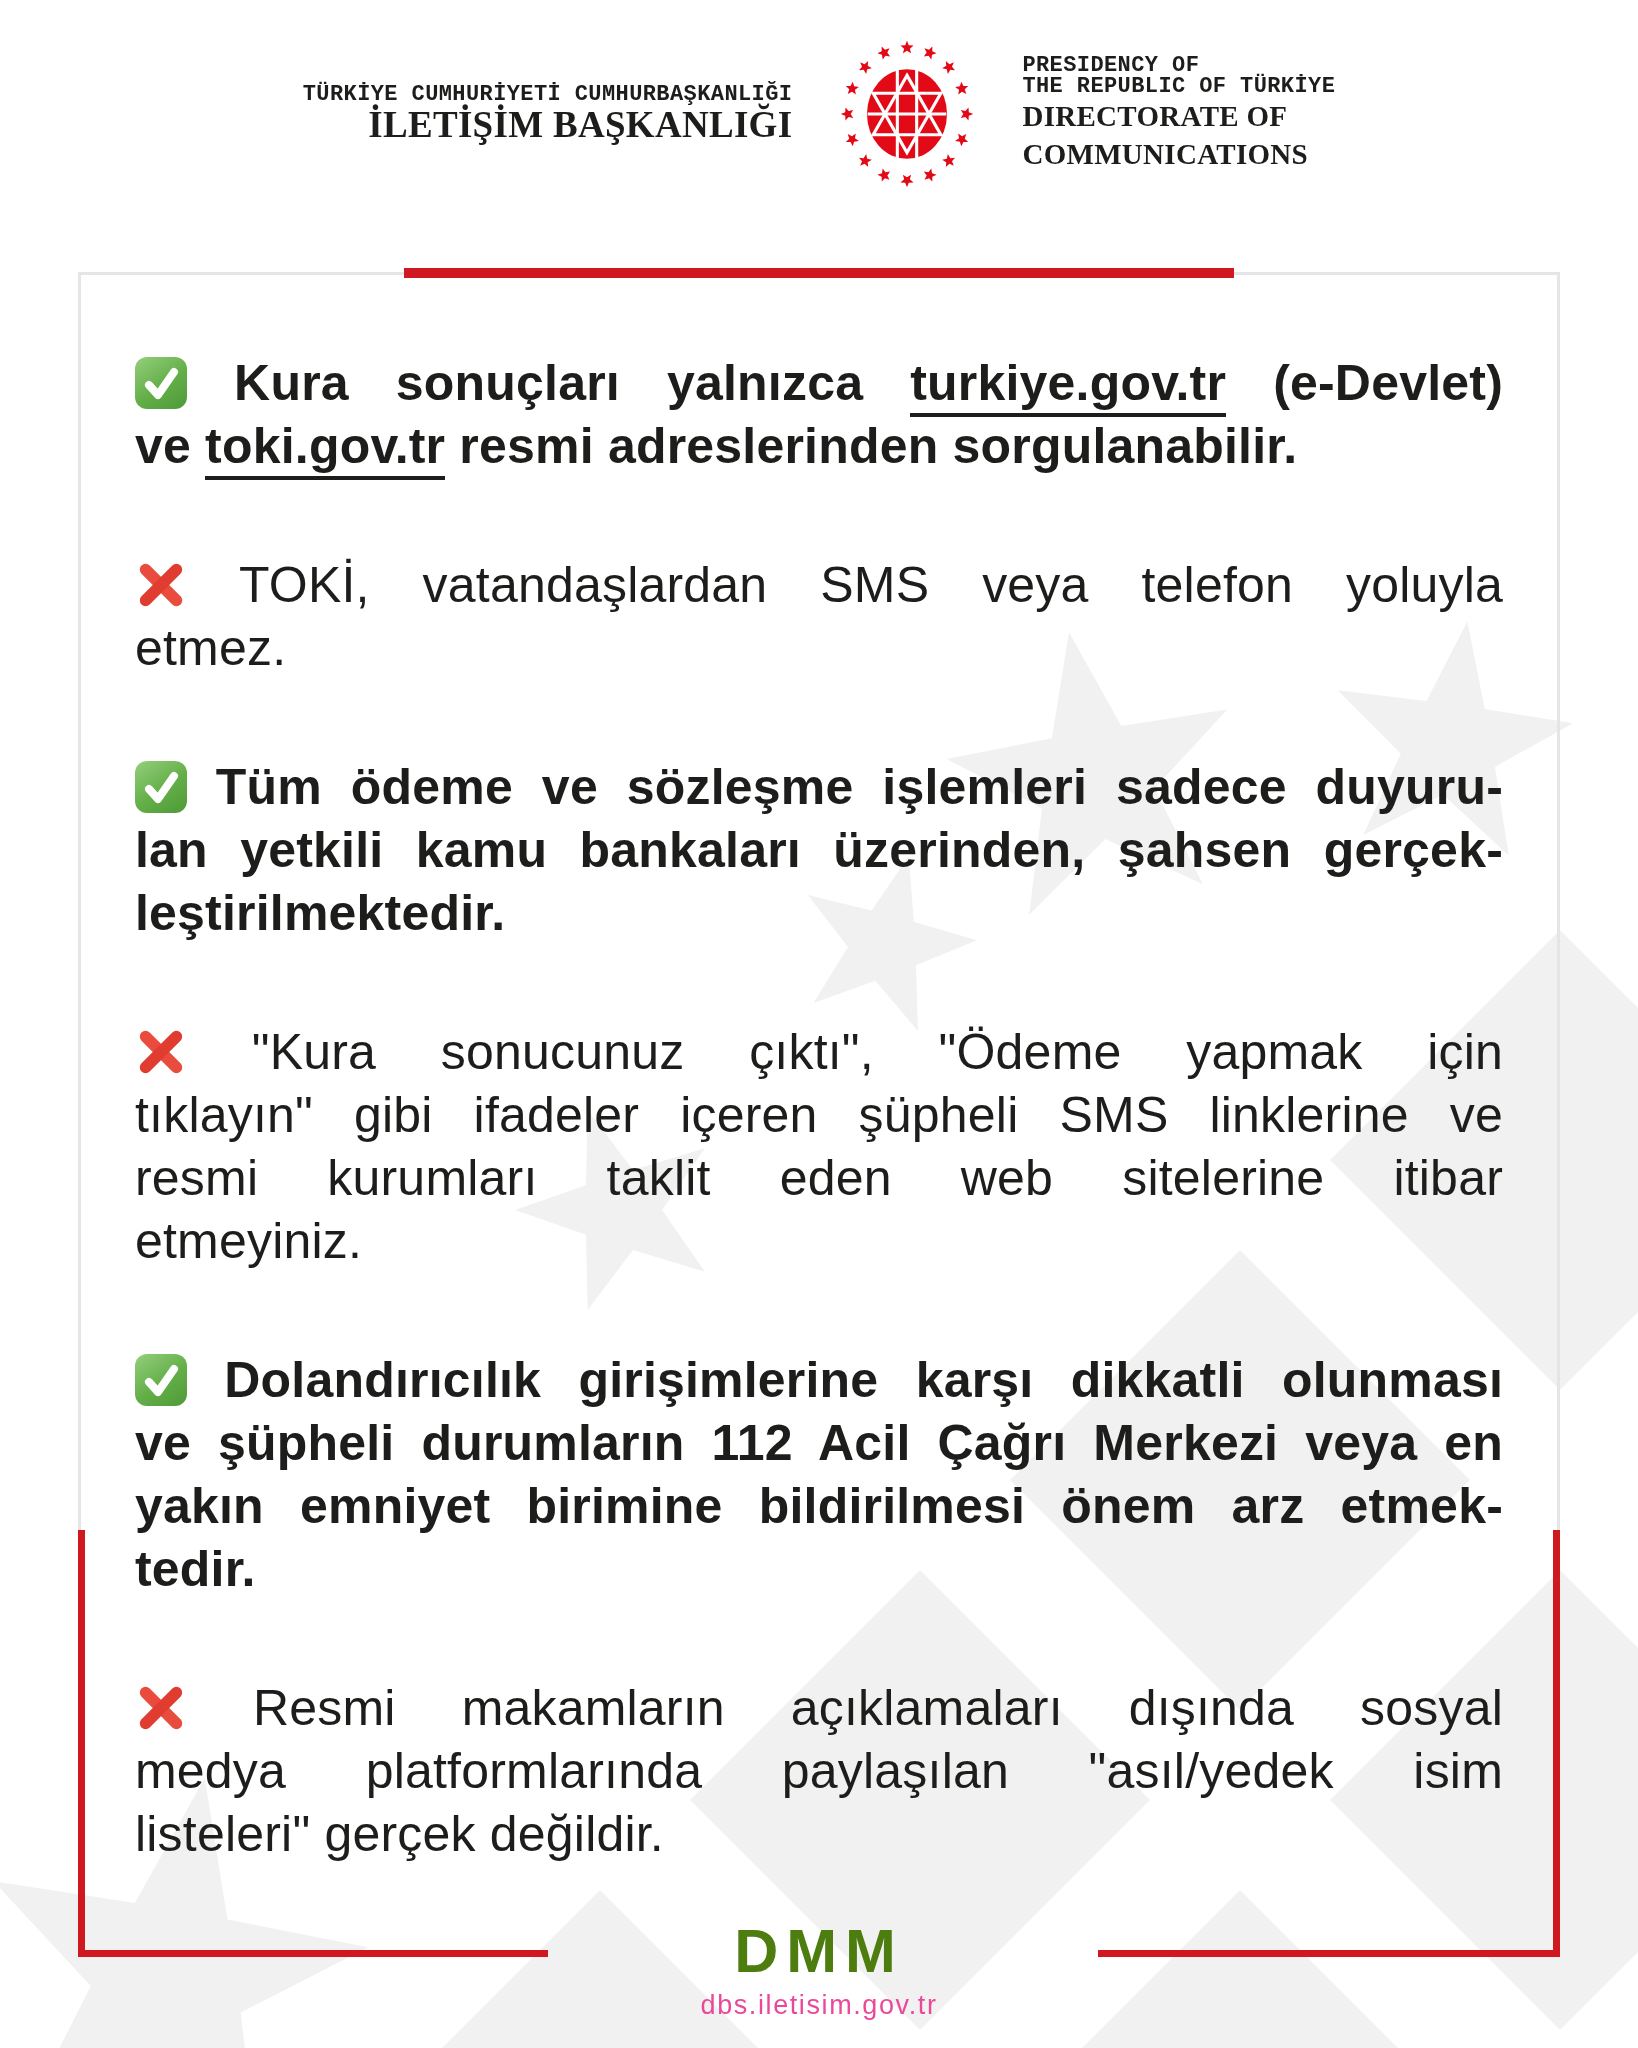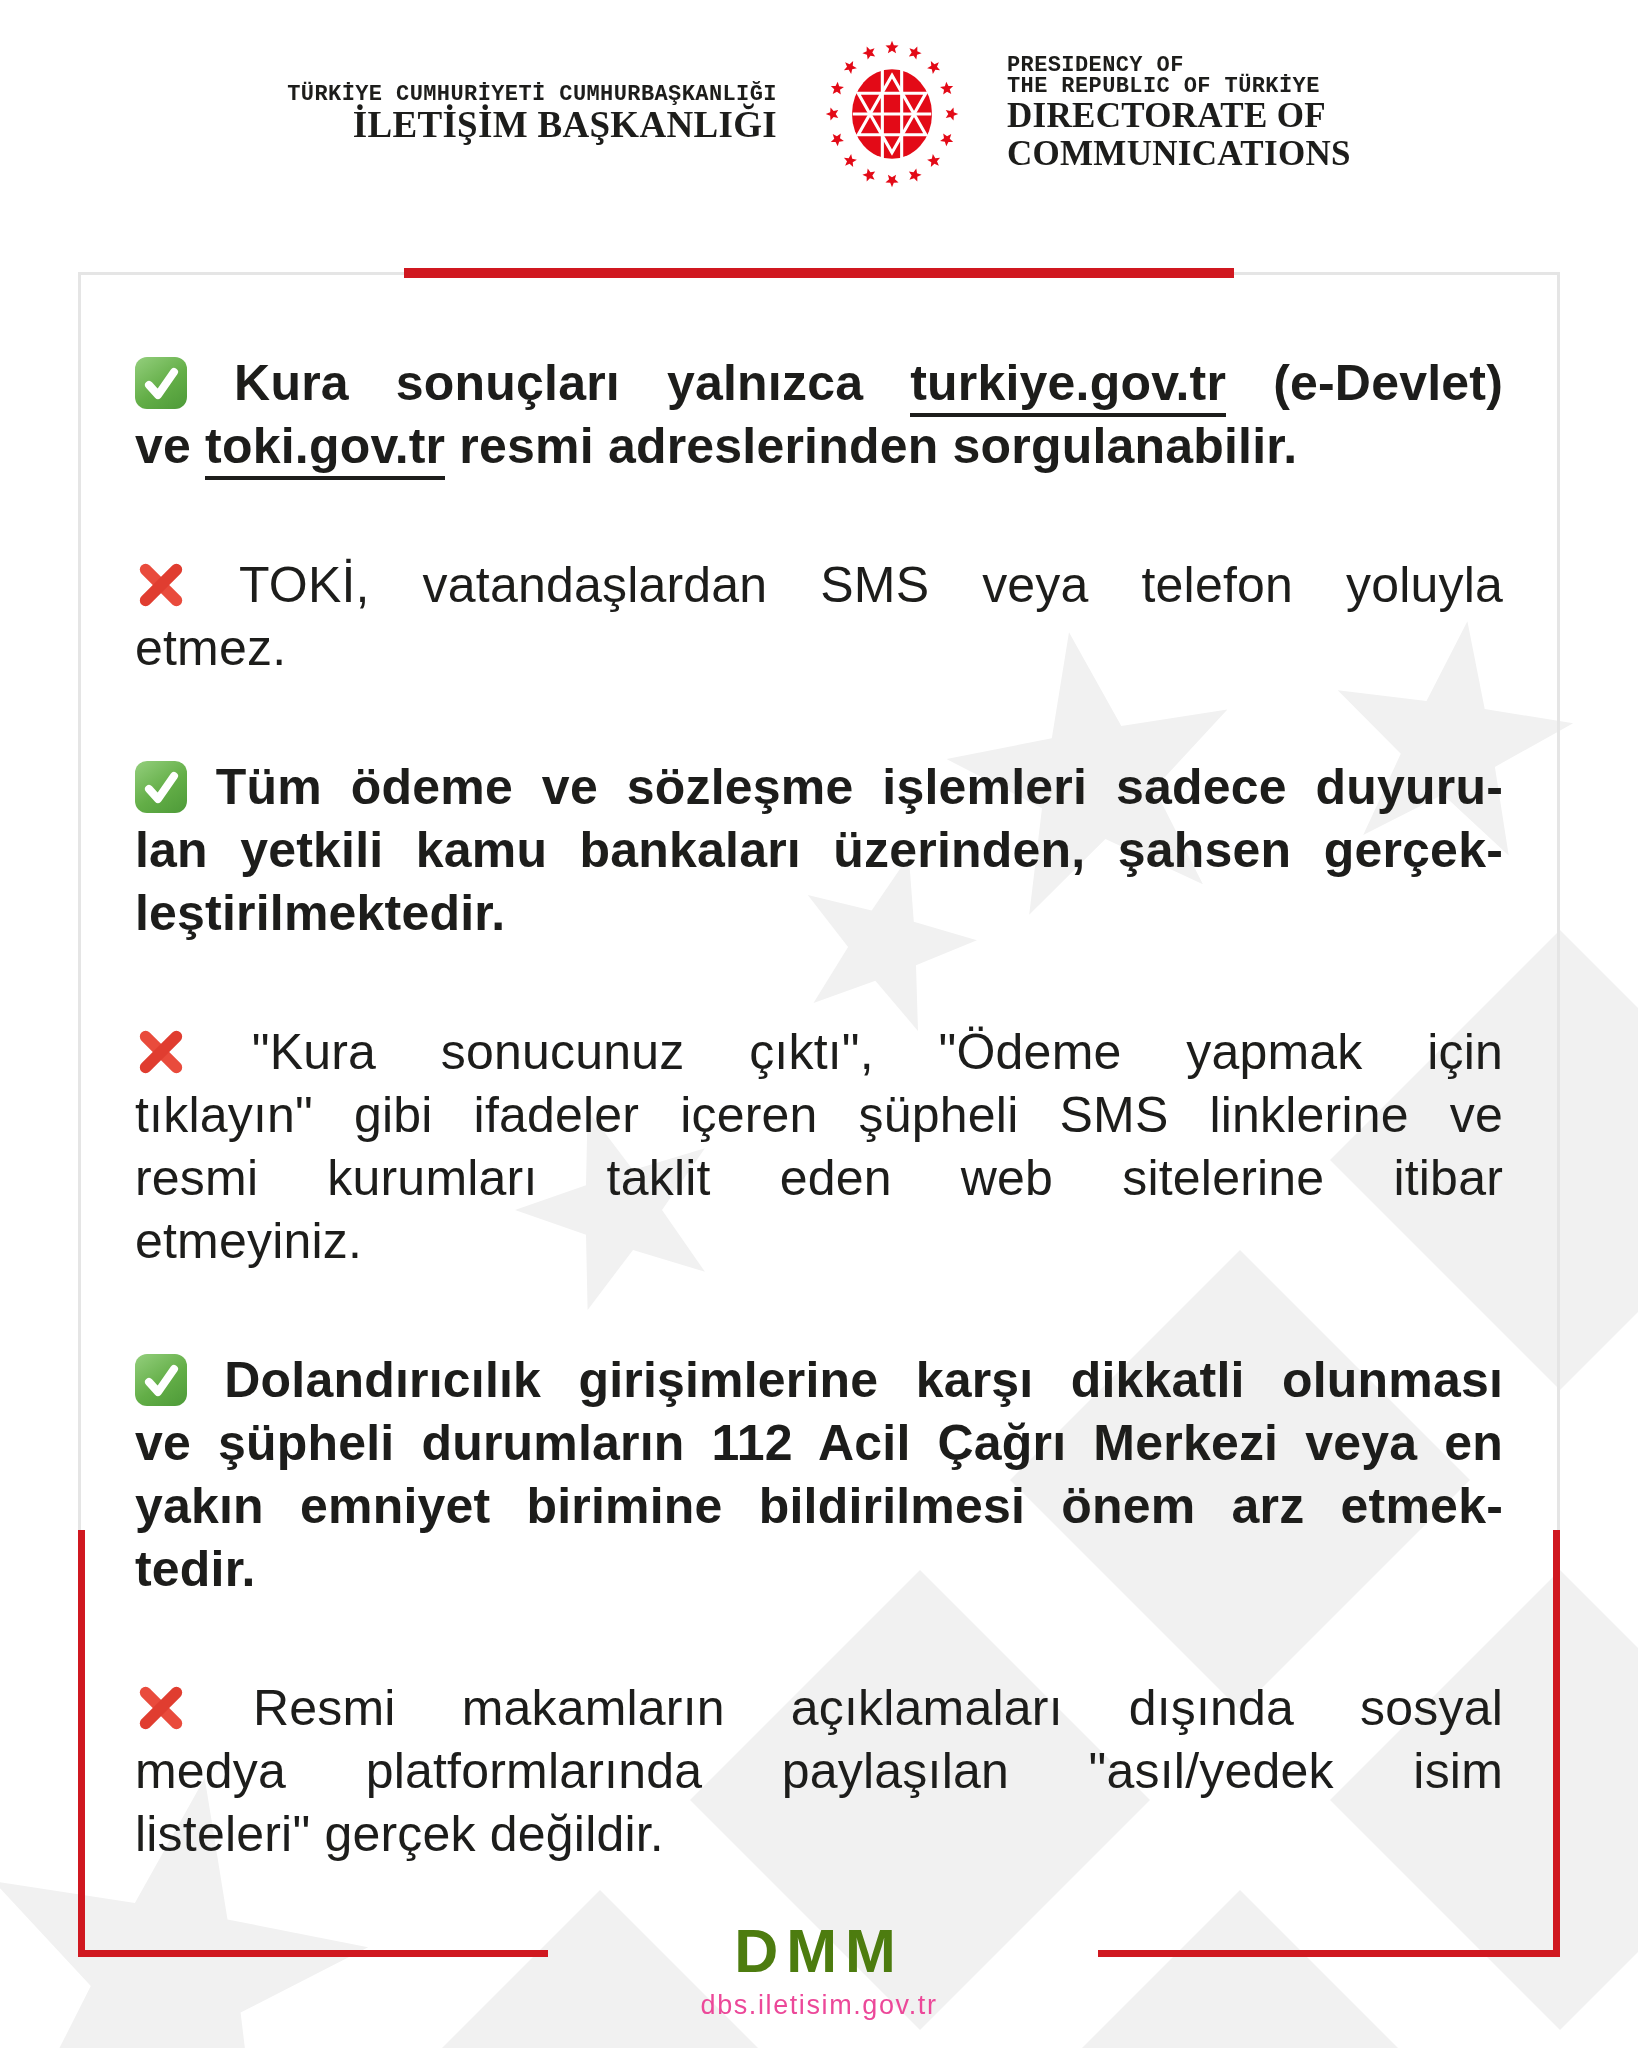--- a/index.html
+++ b/index.html
@@ -7,21 +7,21 @@
         font-family:"Liberation Sans",sans-serif;color:#1d1d1b;}
   
   .bg{position:absolute;inset:0;z-index:0;}
   
   .header{position:absolute;top:38px;left:0;right:0;display:flex;justify-content:center;
           align-items:center;gap:46px;z-index:2;}
   .logo-left{text-align:right;font-family:"Liberation Serif",serif;font-weight:700;}
   .logo-right{text-align:left;font-family:"Liberation Serif",serif;font-weight:700;}
   .logo-small{font-size:22px;letter-spacing:.4px;line-height:21px;font-family:Liberation Mono, monospace;}
   .logo-big{font-size:37px;letter-spacing:.3px;line-height:40px;}
-  .logo-big2{font-size:35px;letter-spacing:.3px;line-height:38px;}
+  .logo-big2{font-size:29px;letter-spacing:.3px;line-height:38px;}
   .emblem{width:138px;height:152px;}
   
   .frame{position:absolute;left:78px;top:272px;width:1482px;height:1678px;
          border:3px solid #e5e5e5;border-bottom:none;box-sizing:border-box;z-index:1;}
   .accent{position:absolute;background:#d01820;}
   .accent-top{top:-7px;left:50%;transform:translateX(-50%);width:830px;height:10px;}
   .accent-left{left:-3px;bottom:-7px;width:7px;height:427px;}
   .accent-right{right:-3px;bottom:-7px;width:7px;height:427px;}
   .accent-bottom-left{left:-3px;bottom:-7px;width:470px;height:7px;}
   .accent-bottom-right{right:-3px;bottom:-7px;width:462px;height:7px;}

